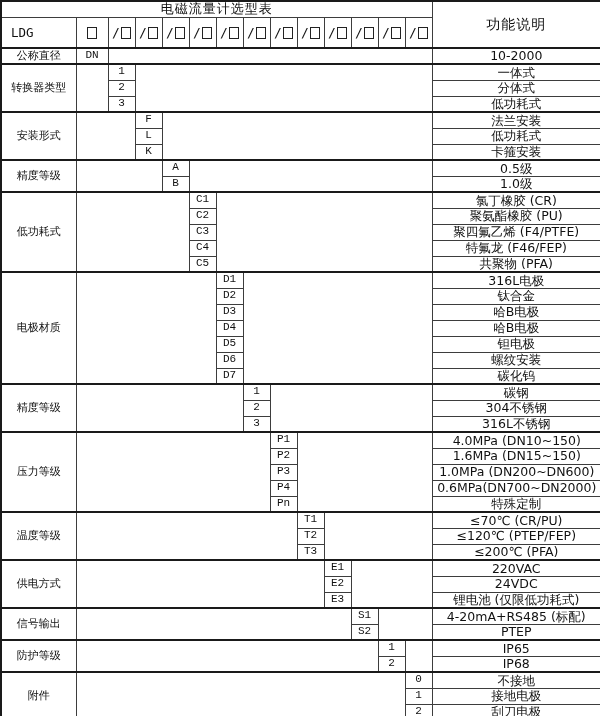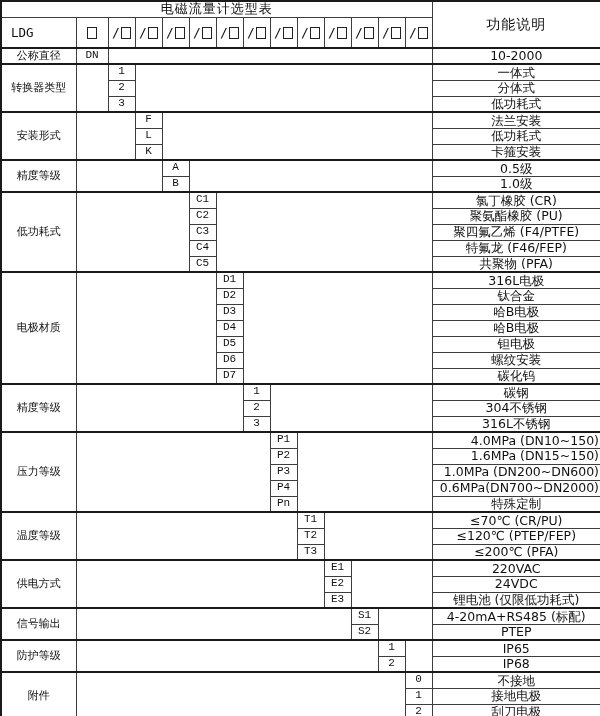--- a/index.html
+++ b/index.html
@@ -52,21 +52,21 @@
     vertical-align: middle;
     background: #fff;
   }
 
   td.label-cell { font-size: 11px; }
   td.code-cell {
     font-family: Liberation Mono, monospace;
     font-size: 11px;
   }
   td.desc-cell { font-size: 12.5px; margin-left: 32px; }
-  td.desc-cell.left { text-align: right; padding-left: 2px; }
+  td.desc-cell.left { text-align: center; padding-left: 2px; }
   td.empty-cell { background: #fff; }
 
   tr.sec-first td { border-top: 2px solid #1a1a1a; }
 </style>
 </head>
 <body>
 
 <table class="sel">
   <colgroup>
     <col style="width:75px">

